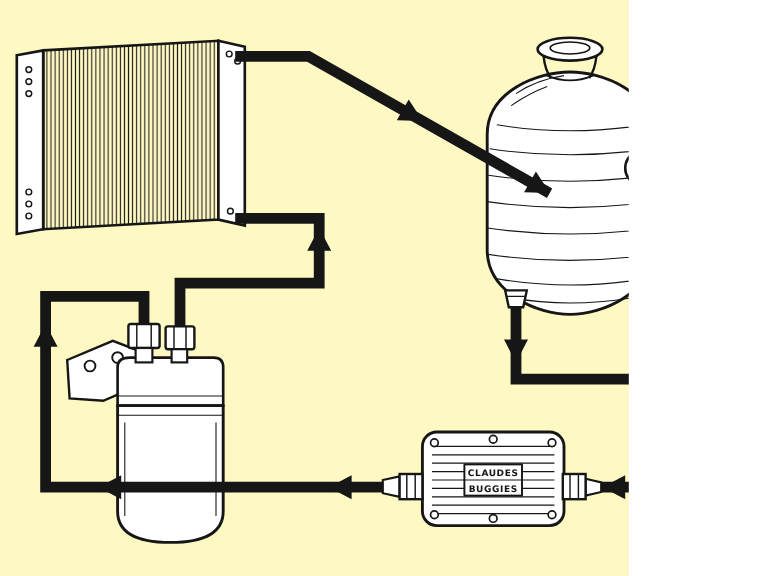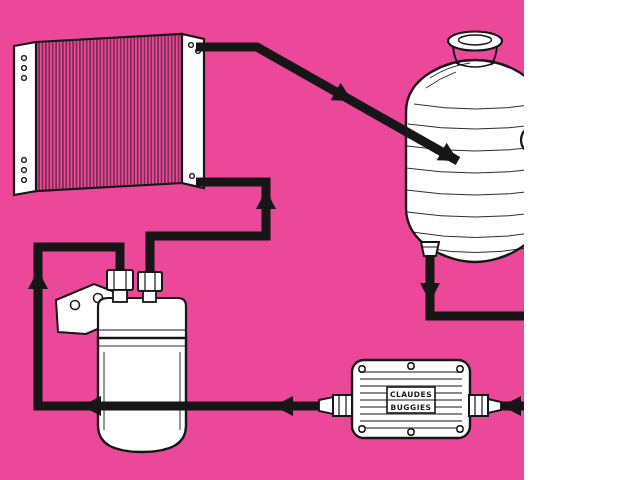--- a/index.html
+++ b/index.html
@@ -1,19 +1,19 @@
 <!DOCTYPE html>
 <html><head>
 <meta charset="utf-8">
 <style>
   html,body { margin:0; padding:0; background:#ffffff; }
   .stage {
     width:524px; height:480px;
     position:relative;
-    background:#ec4899;
+    background:#fef9c3;
     font-family:"DejaVu Sans", sans-serif;
     overflow:hidden;
   }
   svg { display:block; }
   .plate-text {
     font-family:"DejaVu Sans", sans-serif;
     font-weight:bold;
     font-size:7.5px;
     letter-spacing:0.5px;
     text-anchor:middle;

